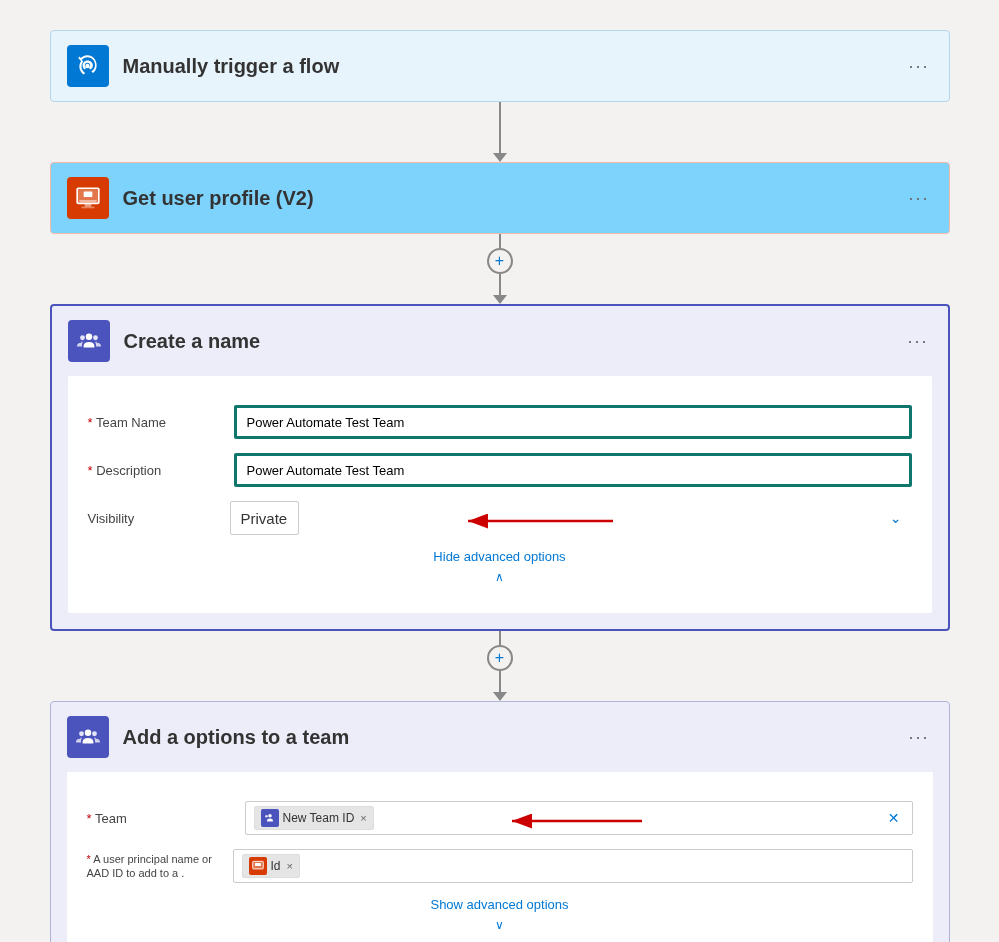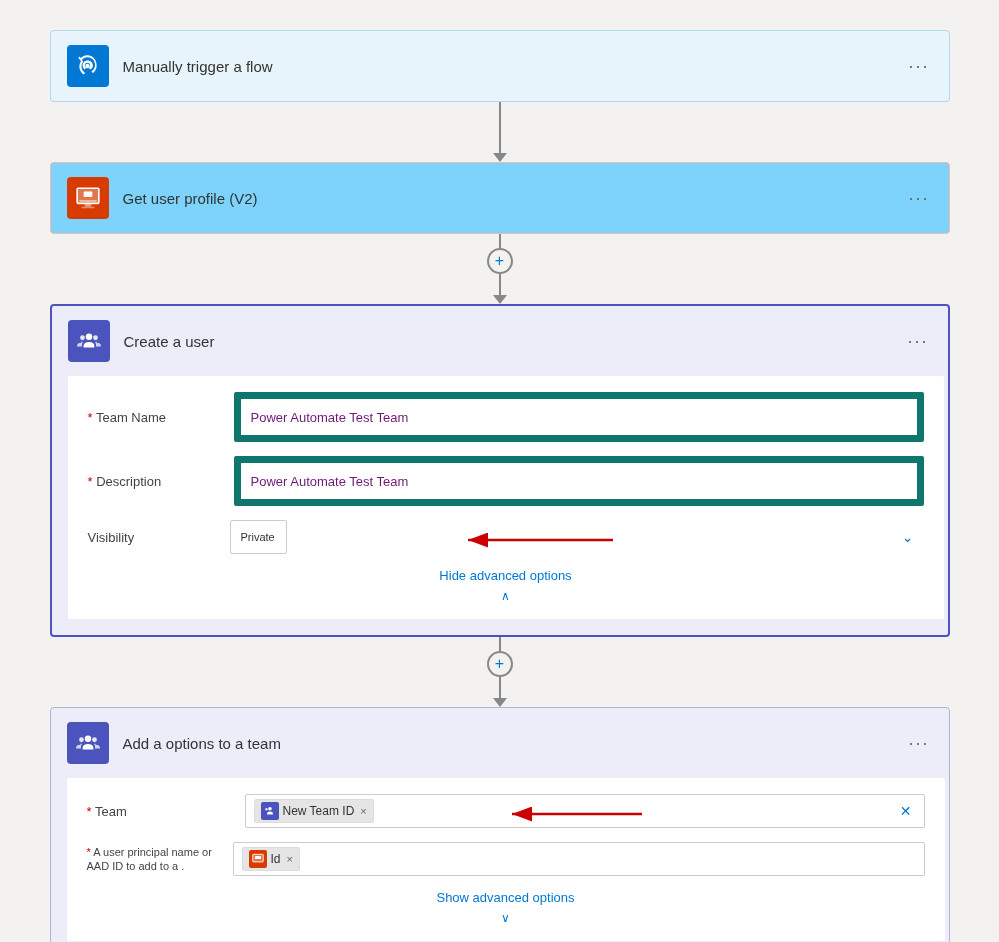--- a/index.html
+++ b/index.html
@@ -52,22 +52,22 @@
       justify-content: center;
       flex-shrink: 0;
     }
 
     .icon-blue { background: #0078d4; }
     .icon-red { background: #d83b01; }
     .icon-purple { background: #4b53bc; }
 
     .card-title {
       flex: 1;
-      font-size: 15px;
-      font-weight: 400;
+      font-size: 20px;
+      font-weight: 700;
       color: #333;
     }
 
     .more-btn {
       width: 28px;
       height: 28px;
       display: flex;
       align-items: center;
       justify-content: center;
       cursor: pointer;
@@ -144,22 +144,22 @@
     }
 
     
     .card-team {
       background: #ecedf8;
       border: 2px solid #4b53bc;
     }
 
     .card-body {
       background: white;
-      padding: 16px 20px;
-      margin: 0 4px 16px 16px;
+      padding: 29px 20px;
+      margin: 0 16px 16px 16px;
       border-radius: 2px;
     }
 
     .form-row {
       display: flex;
       align-items: center;
       margin-bottom: 14px;
       gap: 16px;
     }
 
@@ -174,36 +174,36 @@
       color: #444;
     }
 
     .required::before {
       content: '* ';
       color: #c50000;
     }
 
     .form-input {
       flex: 1;
-      height: 50px;
-      border: 7px solid #0f766e;
+      height: 34px;
+      border: 3px solid #0f766e;
       border-radius: 2px;
       padding: 0 10px;
       font-size: 13px;
-      color: #701a75;
+      color: #000000;
       outline: none;
     }
 
     .form-select {
       flex: 1;
       height: 34px;
       border: 1px solid #ccc;
       border-radius: 2px;
       padding: 0 10px;
-      font-size: 11px;
+      font-size: 15px;
       color: #333;
       background: white;
       appearance: none;
       -webkit-appearance: none;
       cursor: pointer;
       outline: none;
       position: relative;
     }
 
     .select-wrapper {
@@ -342,21 +342,21 @@
       <div class="card-icon icon-purple">
         <svg width="26" height="26" viewBox="0 0 24 24" fill="white">
           <circle cx="12" cy="8" r="3" fill="white"></circle>
           <circle cx="6" cy="9" r="2.2" fill="white" opacity="0.85"></circle>
           <circle cx="18" cy="9" r="2.2" fill="white" opacity="0.85"></circle>
           <path d="M12 13c-3 0-5 1.5-5 3.5V18h10v-1.5c0-2-2-3.5-5-3.5z" fill="white"></path>
           <path d="M5 13.5c-2.5 0-4 1.2-4 2.8V17h4.5v-1.5c0-.9.3-1.7.8-2.3-.4-.4-1-.7-1.3-.7z" fill="white" opacity="0.75"></path>
           <path d="M19 13.5c2.5 0 4 1.2 4 2.8V17h-4.5v-1.5c0-.9-.3-1.7-.8-2.3.4-.4 1-.7 1.3-.7z" fill="white" opacity="0.75"></path>
         </svg>
       </div>
-      <span class="card-title">Create a user</span>
+      <span class="card-title">Create a name</span>
       <div class="more-btn">···</div>
     </div>
 
     <div class="card-body">
 
       <div class="form-row">
         <label class="form-label required">Team Name</label>
         <input class="form-input" type="text" value="Power Automate Test Team" style="">
       </div>
 

